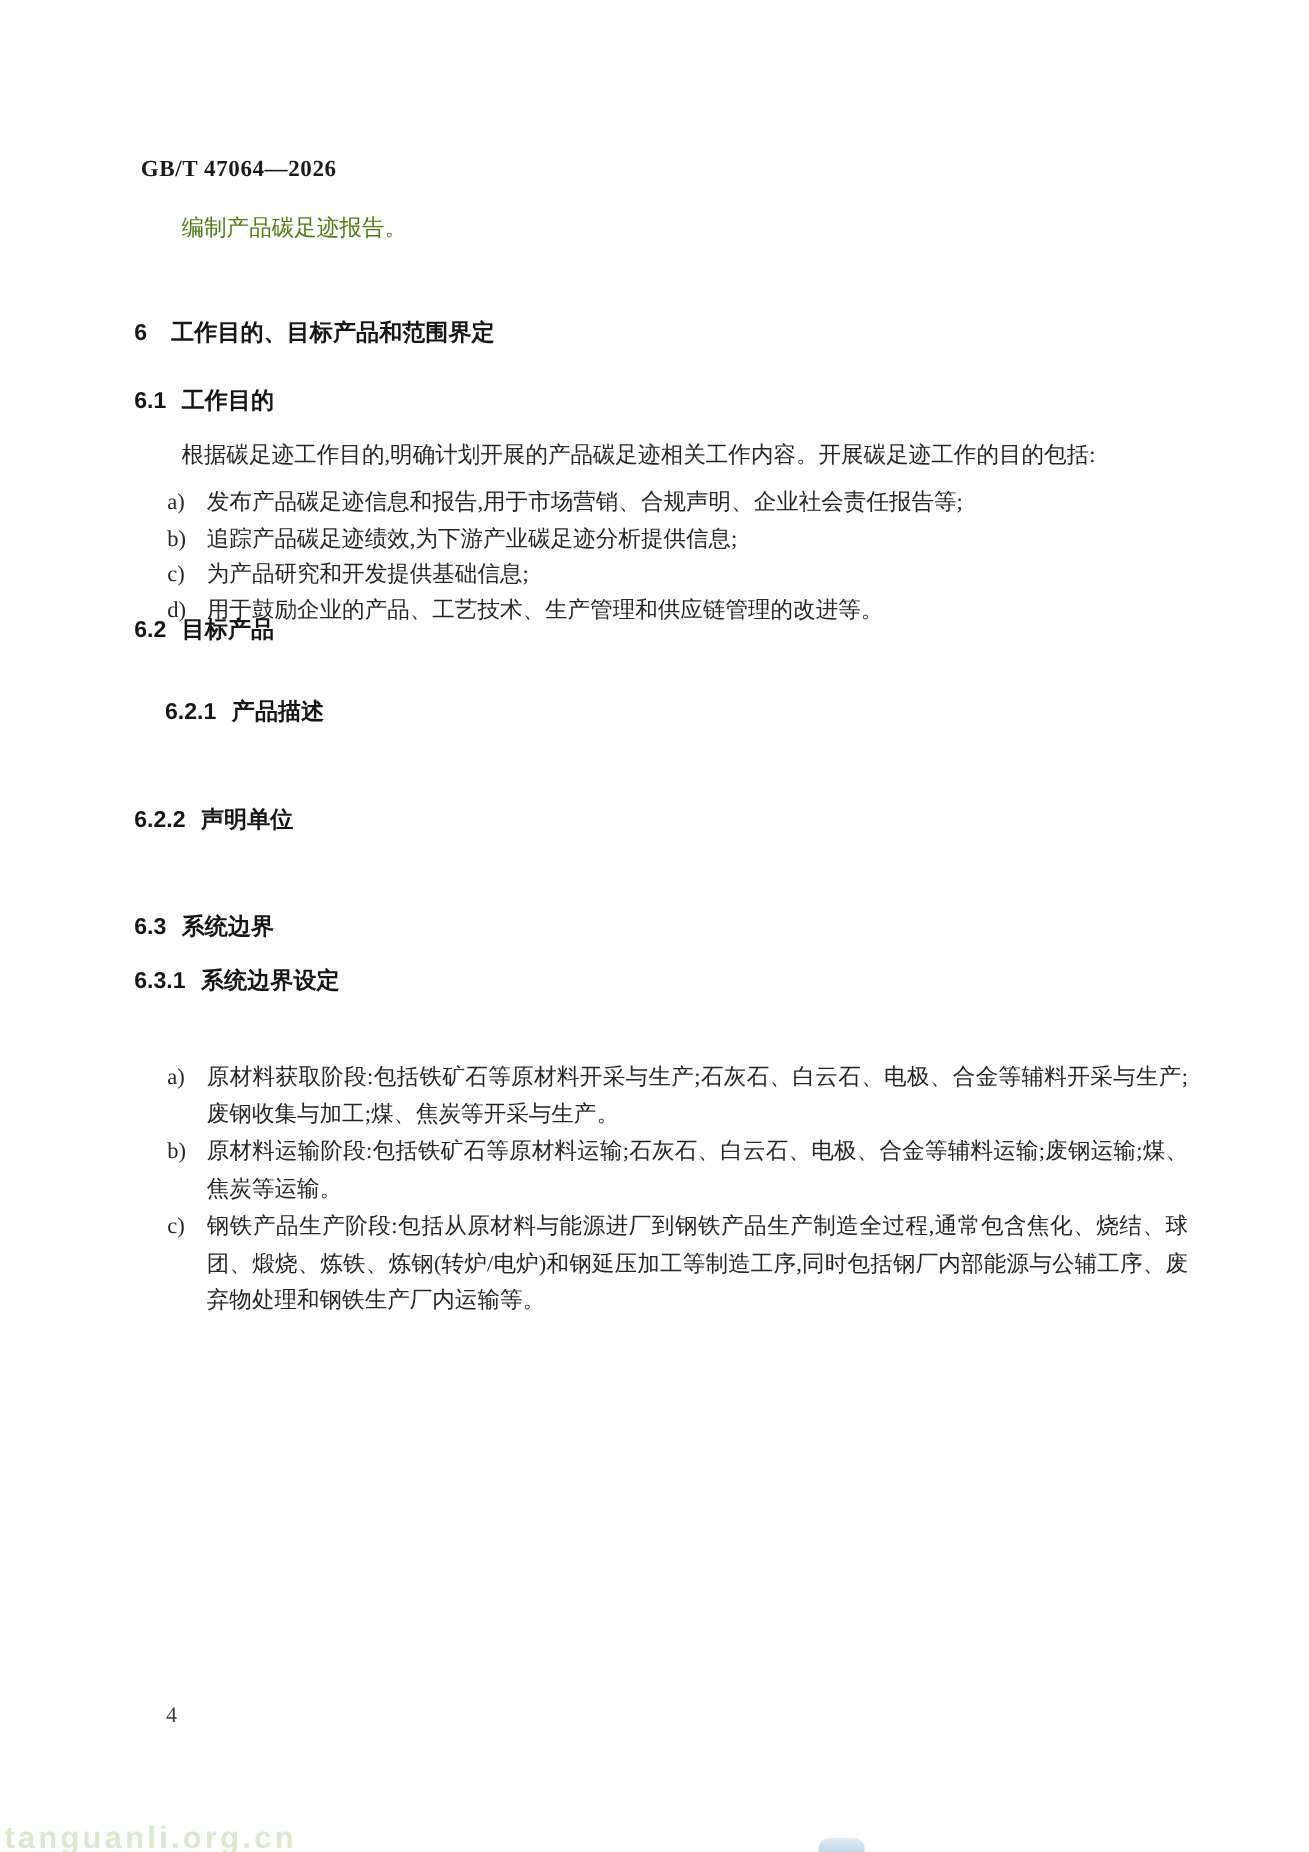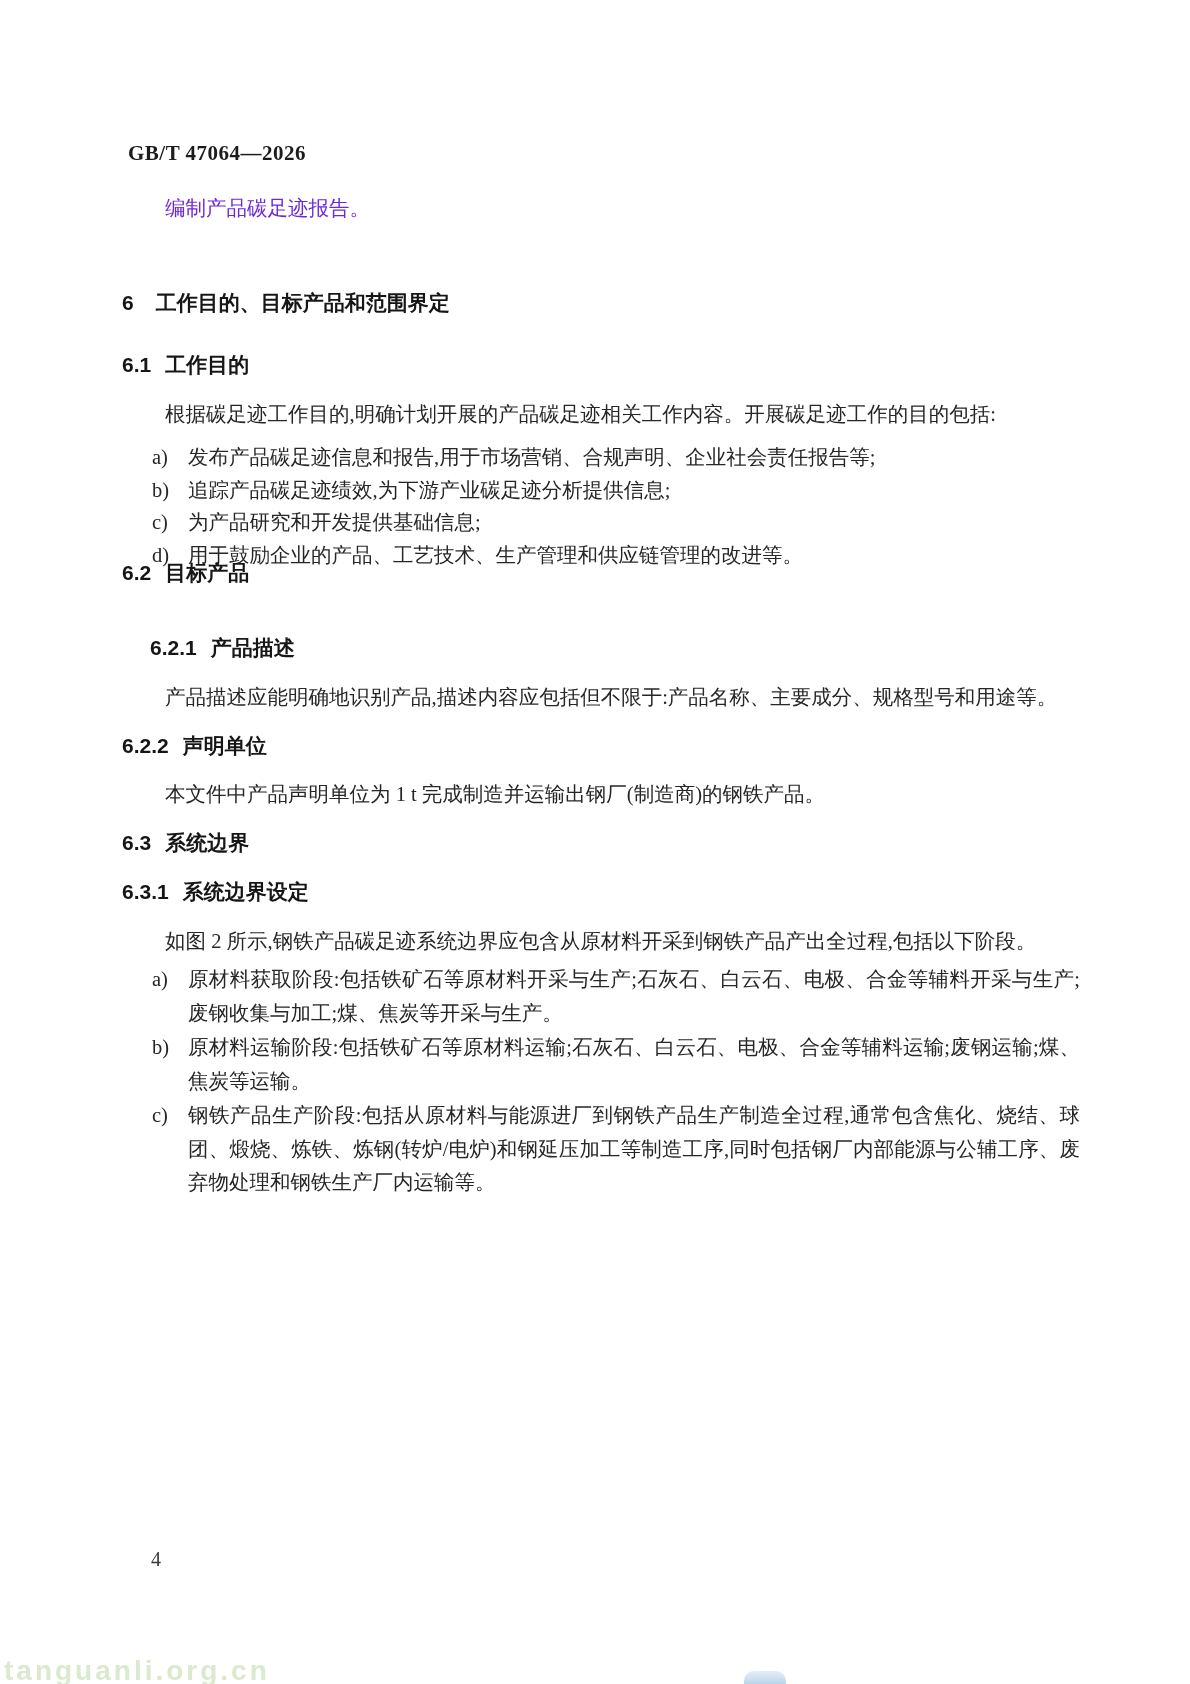--- a/index.html
+++ b/index.html
@@ -15,21 +15,21 @@
 
   .doc-code{
     position:absolute;left:128px;top:141px;
     font-size:21px;font-weight:bold;
     font-family:"Liberation Serif","DejaVu Serif",serif;
     letter-spacing:0.5px;color:#1c1c1c;
   }
 
   .intro-line{
     position:absolute;left:165px;
-    font-size:20.5px;line-height:24px;color:#6d28d9;
+    font-size:20.5px;line-height:24px;color:#4d7c0f;
   }
   .intro-1{top:196px;}
   .intro-2{top:227px;}
 
   .heading{
     position:absolute;left:122px;
     font-family:"Liberation Sans","DejaVu Sans",sans-serif;
     font-weight:bold;color:#161616;
     font-size:21px;line-height:24px;
     white-space:nowrap;
@@ -125,37 +125,34 @@
   </div>
 
   <div class="heading h62">
     <span class="h-num">6.2</span><span>目标产品</span>
   </div>
 
   <div class="heading h621">
     <span class="h-num">6.2.1</span><span>产品描述</span>
   </div>
 
-  <div class="para p621">产品描述应能明确地识别产品,描述内容应包括但不限于:产品名称、主要成分、规格型号和用途等。</div>
 
   <div class="heading h622">
     <span class="h-num">6.2.2</span><span>声明单位</span>
   </div>
 
-  <div class="para p622">本文件中产品声明单位为 1 t 完成制造并运输出钢厂(制造商)的钢铁产品。</div>
 
   <div class="heading h63">
     <span class="h-num">6.3</span><span>系统边界</span>
   </div>
 
   <div class="heading h631">
     <span class="h-num">6.3.1</span><span>系统边界设定</span>
   </div>
 
-  <div class="para p631">如图 2 所示,钢铁产品碳足迹系统边界应包含从原材料开采到钢铁产品产出全过程,包括以下阶段。</div>
 
   <div class="list list-2">
     <div class="li">
       <span class="marker">a)</span>
       <span class="li-text">原材料获取阶段:包括铁矿石等原材料开采与生产;石灰石、白云石、电极、合金等辅料开采与生产;废钢收集与加工;煤、焦炭等开采与生产。</span>
     </div>
     <div class="li">
       <span class="marker">b)</span>
       <span class="li-text">原材料运输阶段:包括铁矿石等原材料运输;石灰石、白云石、电极、合金等辅料运输;废钢运输;煤、焦炭等运输。</span>
     </div>

